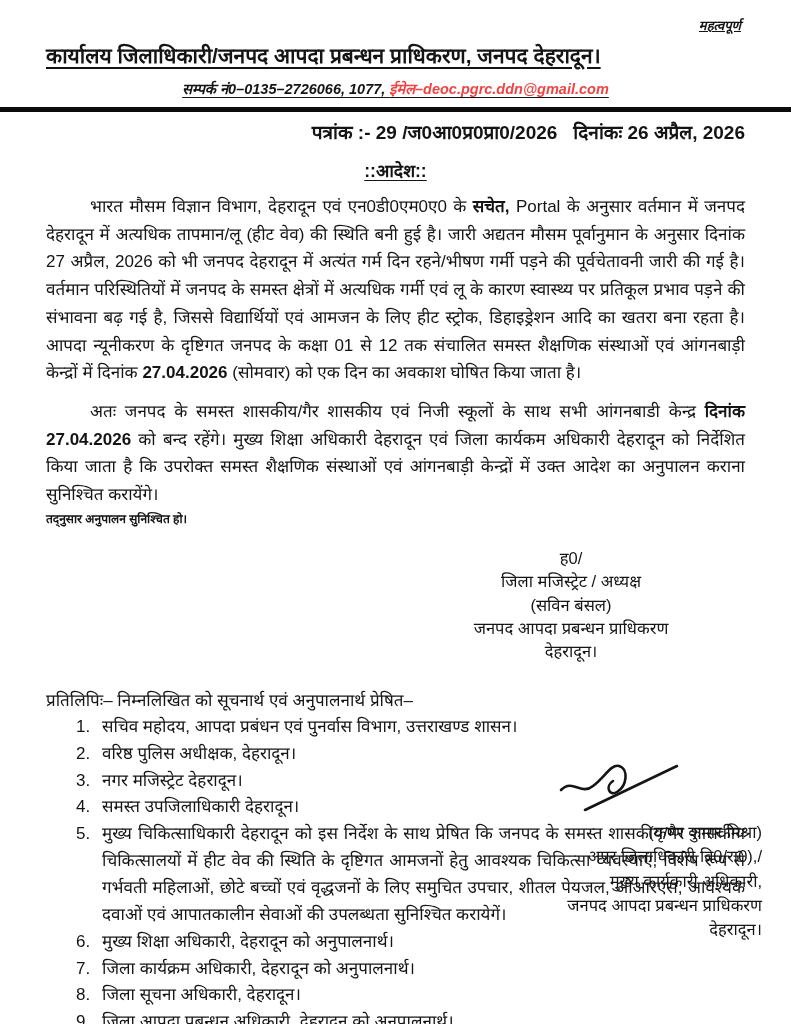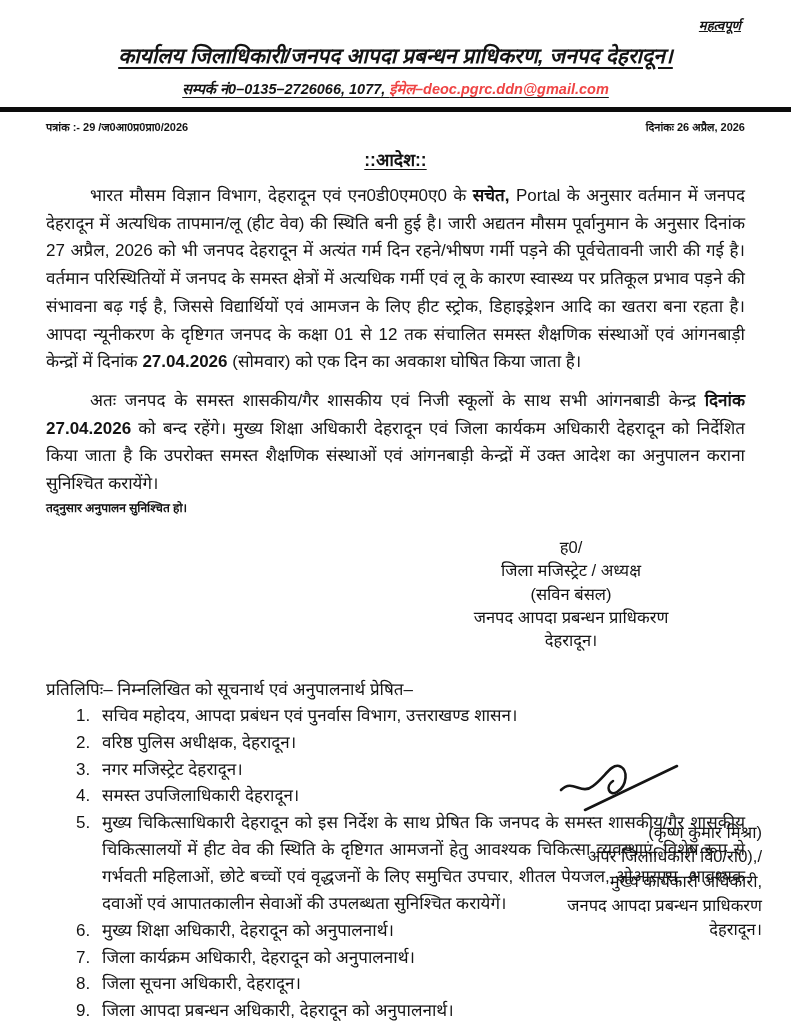--- a/index.html
+++ b/index.html
@@ -3,27 +3,27 @@
 <meta charset="utf-8">
 <style>
   html,body{margin:0;padding:0;background:#e8e8e8;}
   .page{
     width:791px;height:1024px;background:#ffffff;position:relative;
     font-family:"Liberation Sans","DejaVu Sans",sans-serif;
     color:#141414;box-sizing:border-box;padding:16px 46px 0 46px;overflow:hidden;
   }
   .important{text-align:right;font-style:italic;font-weight:bold;font-size:13px;padding-right:4px;}
   .important span{text-decoration:underline;}
-  .title{text-align:center;font-weight:bold;font-size:21px;margin-top:7px;font-style:italic;}
+  .title{text-align:left;font-weight:bold;font-size:21px;margin-top:7px;}
   .title span{text-decoration:underline;text-underline-offset:4px;}
   .contact{text-align:center;font-style:italic;font-size:14.5px;margin-top:9px;font-weight:bold;}
   .contact .inner{text-decoration:underline;text-underline-offset:3px;}
   .contact .email{color:#ef4444;}
   .rule{height:0;border-top:5px solid #0c0c0c;margin:9px -46px 0 -46px;}
-  .ref-row{display:flex;justify-content:space-between;font-weight:bold;font-size:11px;margin-top:7px;}
+  .ref-row{display:flex;justify-content:flex-end;font-weight:bold;font-size:19px;margin-top:7px;gap:16px;}
   .order-heading{text-align:center;font-weight:bold;font-size:17.5px;margin-top:13px;}
   .order-heading span{text-decoration:underline;text-underline-offset:3px;}
   .para{font-size:17px;line-height:1.63;text-align:justify;text-indent:44px;margin:11px 0 0 0;}
   .bold{font-weight:bold;}
   .followup{font-weight:bold;font-size:12px;margin-top:1px;}
   .sig1{width:320px;margin:20px 14px 0 auto;text-align:center;font-size:16.5px;line-height:1.42;}
   .copies-header{font-size:17px;margin-top:24px;}
   ol.copies-list{margin:3px 0 0 0;padding-left:49px;font-size:17px;line-height:1.58;}
   ol.copies-list li{padding-left:7px;text-align:justify;}
   .sig2{position:absolute;left:478px;top:756px;width:284px;text-align:right;font-size:16.5px;line-height:1.47;}

